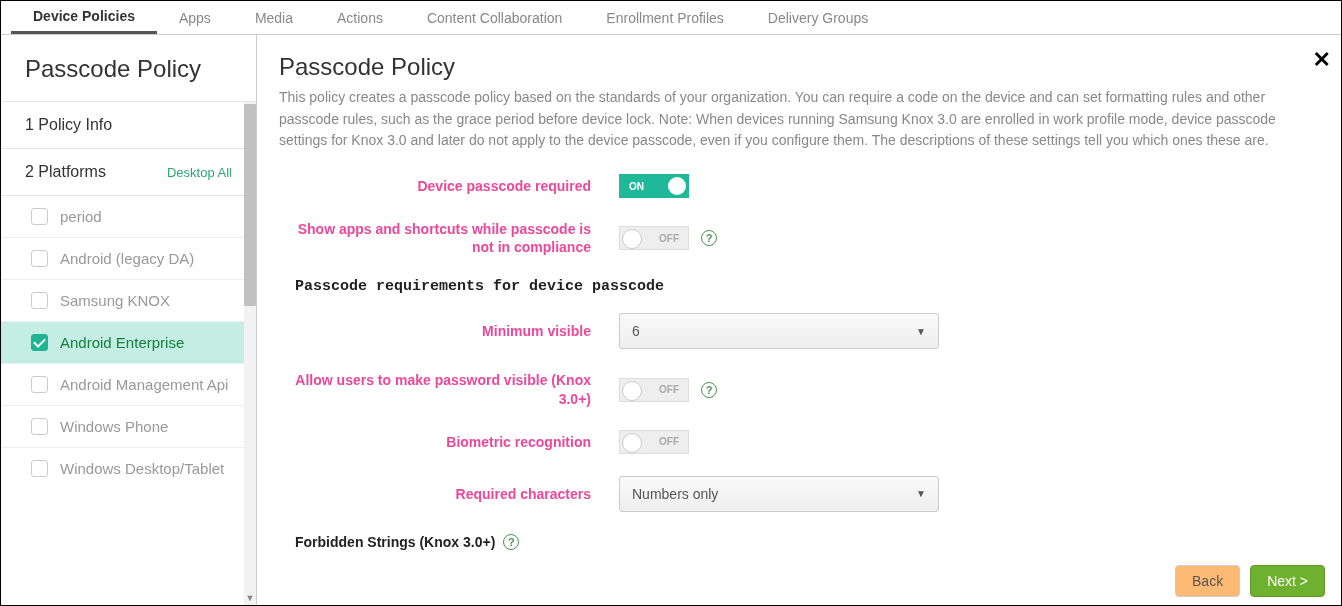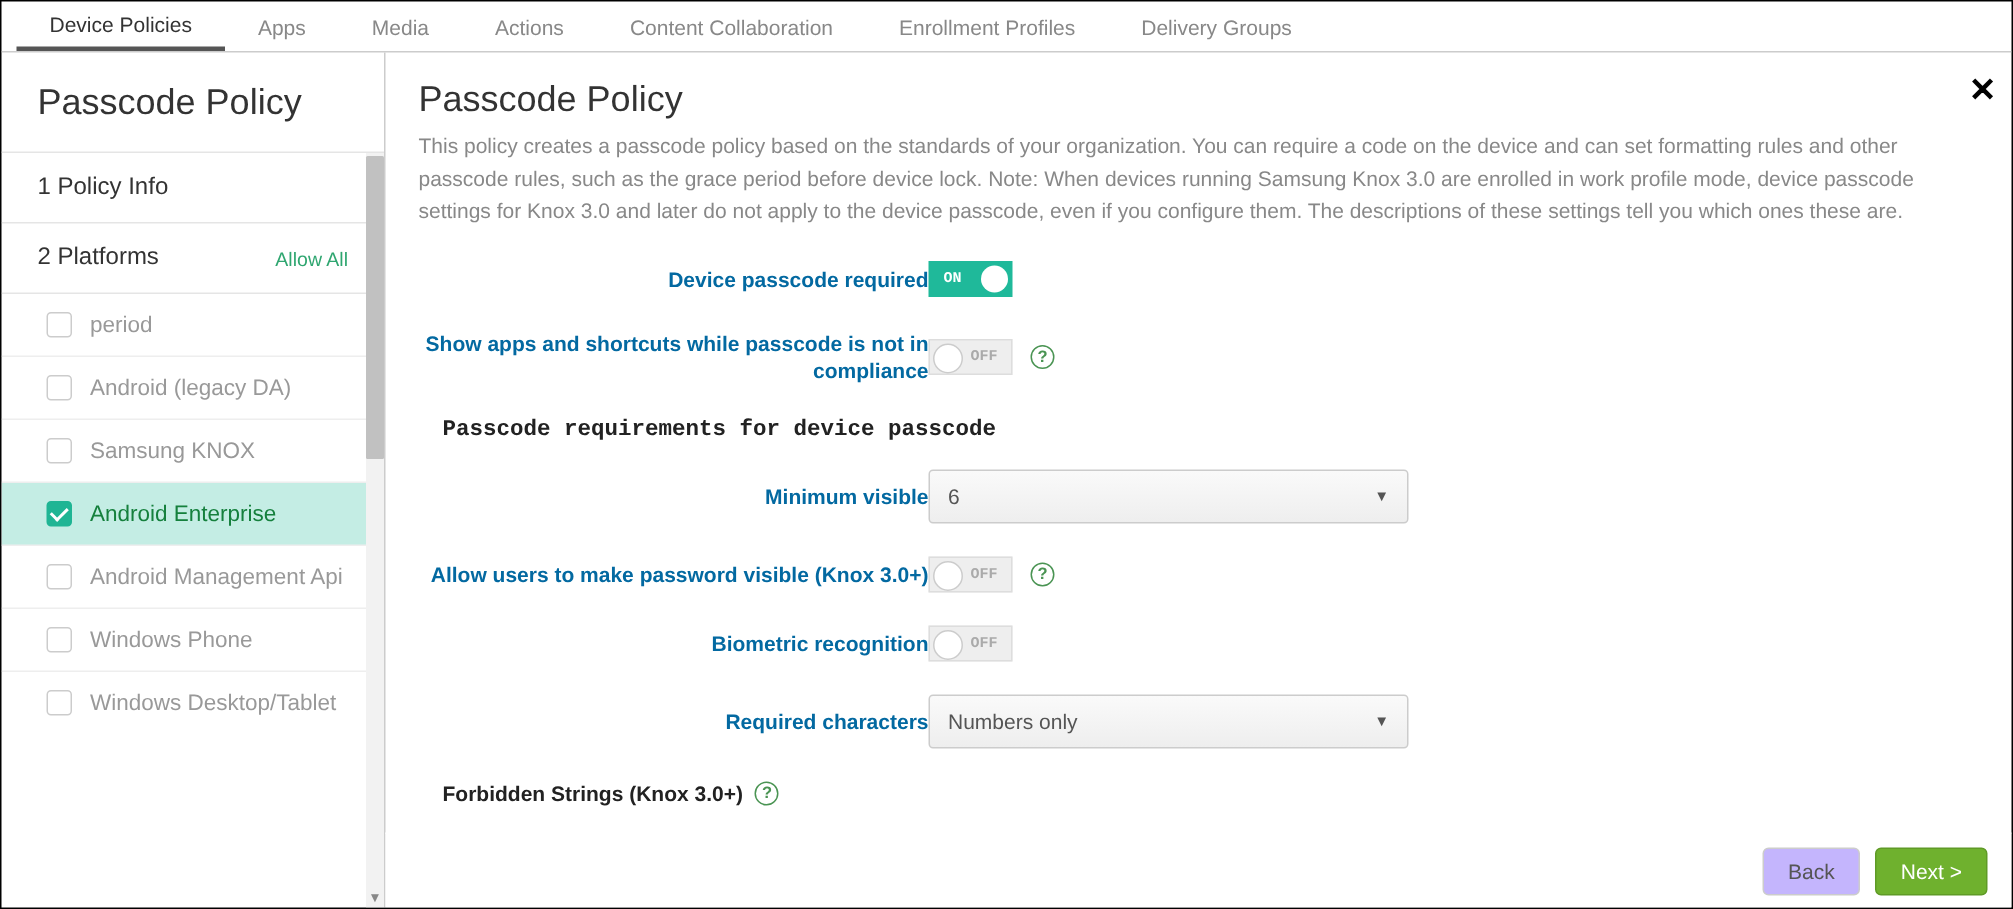--- a/index.html
+++ b/index.html
@@ -25,21 +25,21 @@
     padding: 0 22px;
     height: 33px;
     display: flex;
     align-items: center;
     color: #888;
     cursor: pointer;
     font-size: 14px;
   }
   .top-tab.active {
     color: #333;
-    font-weight: 400;
+    font-weight: 700;
     border-bottom: 3px solid #555;
     position: relative;
   }
   
   .main {
     display: flex;
     height: calc(100% - 34px);
     position: relative;
   }
   
@@ -176,36 +176,36 @@
     color:#000;
   }
   .form-row {
     display:flex;
     align-items:center;
     margin-bottom: 22px;
   }
   .form-label {
     width: 340px;
     text-align: right;
+    padding-right: 28px;
     font-weight: 600;
-    color: #0369a1;
+    color: #ec4899;
     font-size:14px;
     line-height:1.3;
   }
   .toggle {
-    width: 56px;
+    width: 70px;
     height: 24px;
     border-radius: 0;
     position: relative;
     cursor:pointer;
     display:flex;
     align-items:center;
     font-size:10px;
     font-weight:bold;
-    font-family:Liberation Mono, monospace;
   }
   .toggle.on {
     background: #1fb99a;
     color:#fff;
     justify-content:flex-start;
     padding-left:10px;
   }
   .toggle.on::after {
     content:"";
     position:absolute;
@@ -284,21 +284,21 @@
     align-items:center;
     gap:10px;
     padding: 0 16px;
     background: #fff;
   }
   .btn {
     height:32px;
     padding:0 16px;
     border-radius:4px;
     border:1px solid #ccc;
-    background:#c4b5fd;
+    background:#fdba74;
     color:#555;
     cursor:pointer;
     font-size:14px;
   }
   .btn.primary {
     background:#6fb12e;
     border-color:#5f9a26;
     color:#fff;
   }
 </style>
@@ -318,21 +318,21 @@
 <div class="main">
 
   <div class="sidebar">
     <div class="sidebar-title">Passcode Policy</div>
     <div class="sidebar-scroll">
       <div class="step-item">
         <span>1  Policy Info</span>
       </div>
       <div class="step-item">
         <span>2  Platforms</span>
-        <span class="select-all">Allow All</span>
+        <span class="select-all">Desktop All</span>
       </div>
 
       <div class="platform-item">
         <span class="chk"></span>
         <span>period</span>
       </div>
       <div class="platform-item">
         <span class="chk"></span>
         <span>Android (legacy DA)</span>
       </div>

